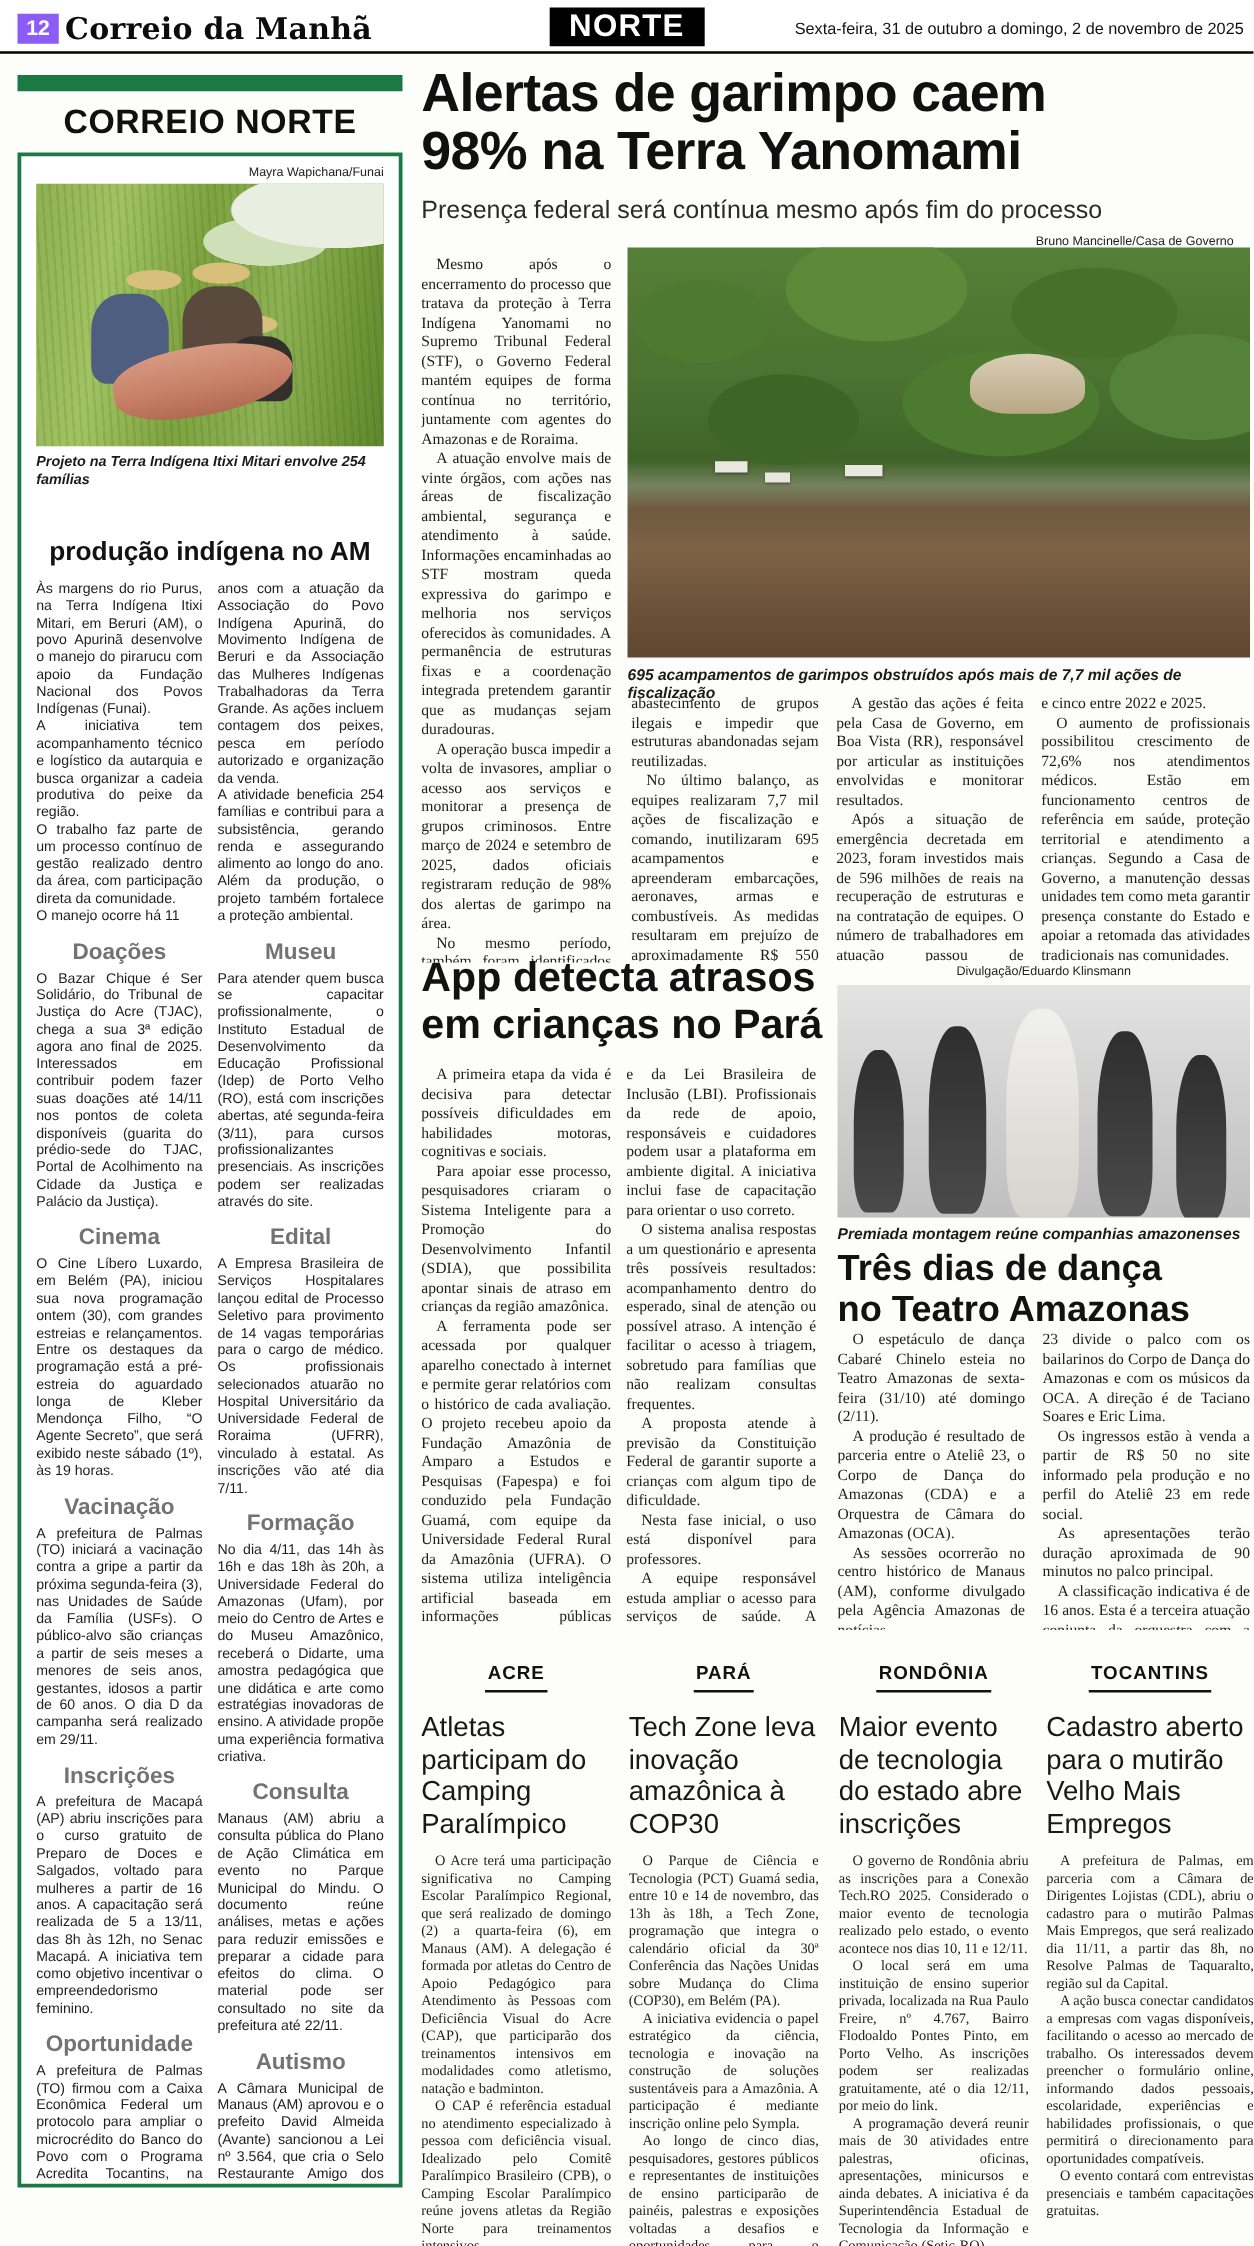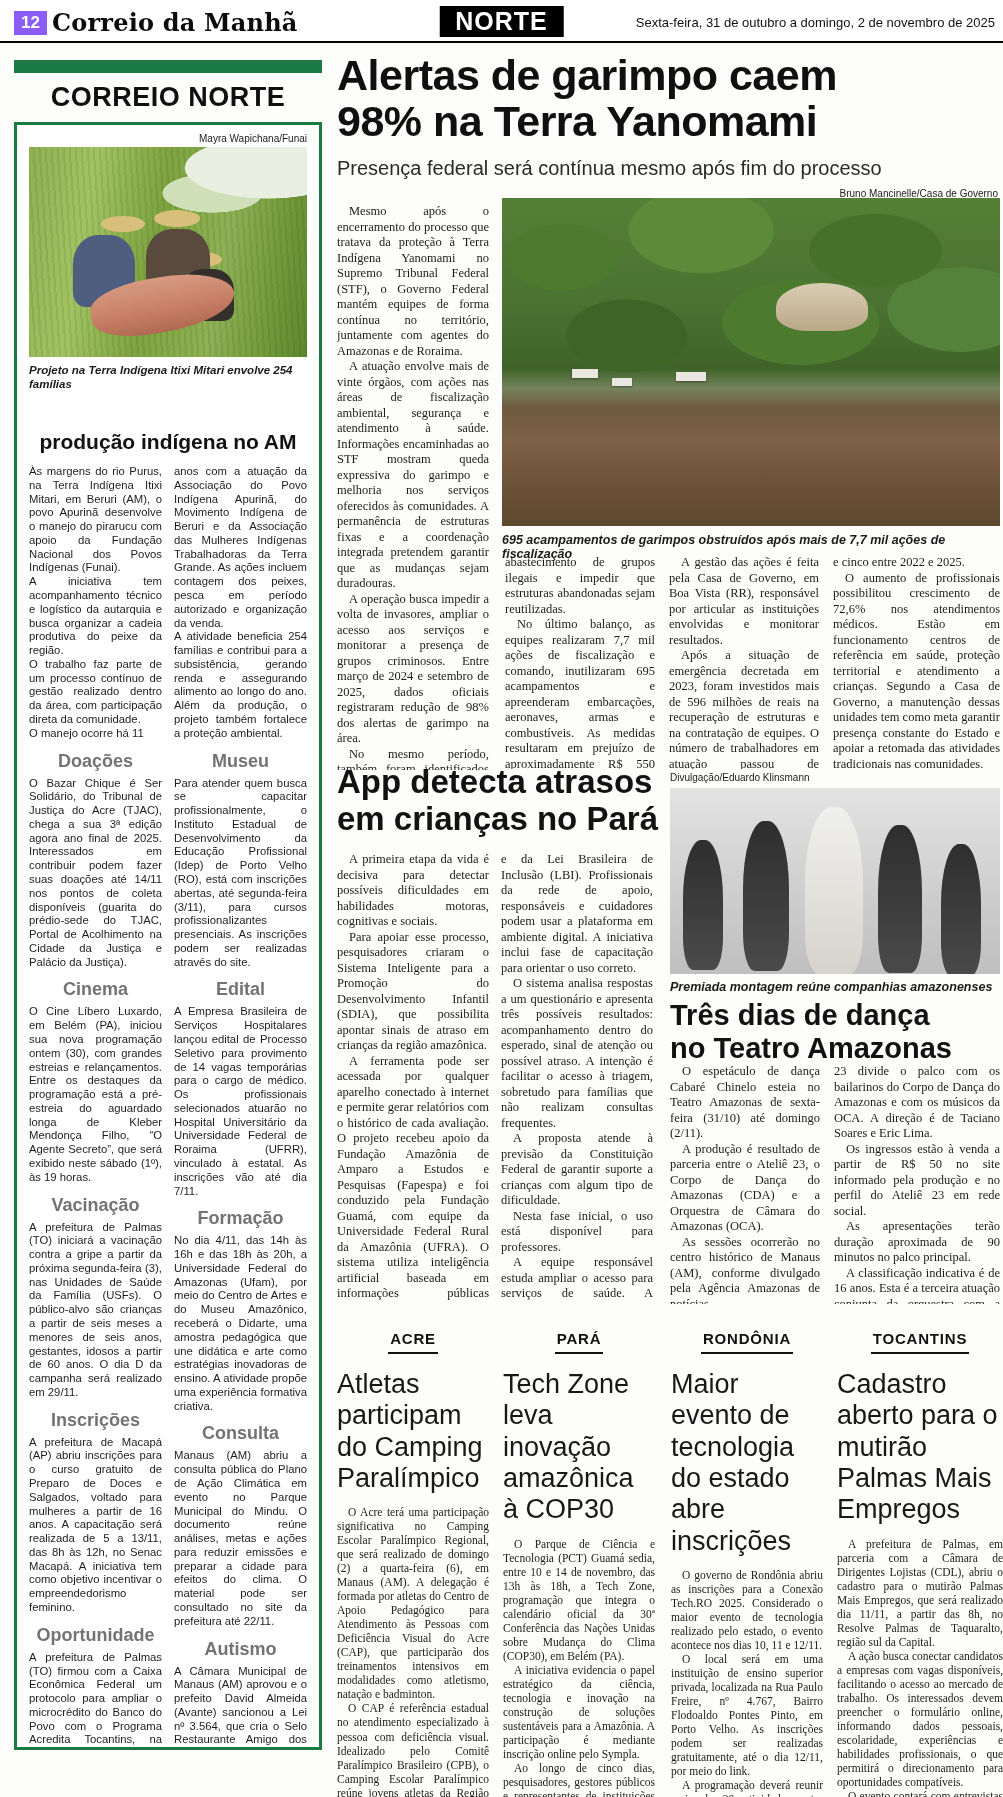--- a/index.html
+++ b/index.html
@@ -55,34 +55,34 @@
       radial-gradient(120px 70px at 92% 34%, #55823a 0 60%, rgba(0,0,0,0) 61%),
       radial-gradient(100px 60px at 25% 42%, #3f6526 0 60%, rgba(0,0,0,0) 61%),
       radial-gradient(130px 70px at 60% 38%, #4c7a2f 0 60%, rgba(0,0,0,0) 61%),
       linear-gradient(180deg,#567f37 0%,#4a7130 34%,#3f6329 52%,#76835f 58%,#6f5a3e 64%,#7d6246 74%,#6b5137 88%,#5f4830 100%);
   }
   .bldg { position:absolute; background:#e9e7e0; box-shadow:0 1px 2px rgba(0,0,0,.35); }
   .big-roof { position:absolute; left:55%; top:26%; width:92px; height:48px; background:linear-gradient(180deg,#d9cdb4,#b9a886); border-radius:50% 50% 35% 35%; }
   .lead-caption { position:absolute; left:165px; top:481px; width:498px; font-style:italic; font-weight:600; font-size:12.5px; color:#1b1b1b; }
 
   .app-headline { position:absolute; left:0; top:712px; width:335px; font-size:33px; font-weight:600; line-height:1.12; color:#121212; }
-  .dance-credit { left:333px; top:720px; width:330px; text-align:left; }
+  .dance-credit { left:333px; top:720px; width:330px; text-align:center; }
   .dance-photo { position:absolute; left:333px; top:736px; width:330px; height:186px; overflow:hidden;
     background:linear-gradient(180deg,#e3e3e3 0%,#d2d2d2 45%,#bfbfbf 100%); }
   .fig { position:absolute; border-radius:45% 45% 25% 25%; background:linear-gradient(180deg,#2e2e2e,#4a4a4a); }
   .fig.light { background:linear-gradient(180deg,#f0f0ee,#d6d3cc); }
   .dance-caption { position:absolute; left:333px; top:928px; width:330px; font-style:italic; font-weight:600; font-size:12.5px; color:#1b1b1b; }
   .dance-headline { position:absolute; left:333px; top:947px; width:330px; font-size:29px; font-weight:600; line-height:1.14; color:#121212; }
 
   
   .briefs { position:absolute; left:0; top:1278px; width:666px; height:467px; }
   .brief { position:absolute; top:0; height:467px; overflow:hidden; }
   .brief-region { text-align:center; }
   .brief-region span { display:inline-block; font-size:15px; font-weight:700; letter-spacing:.8px; border-bottom:2.5px solid #111; padding:0 2px 5px; color:#111;text-align:center; }
-  .brief-headline { margin:15px 0 11px; font-size:27px; font-weight:400; line-height:1.16; color:#181818; }
+  .brief-headline { margin:15px 0 11px; font-size:22px; font-weight:400; line-height:1.16; color:#181818; }
   .brief-body { font-family:"Liberation Serif","DejaVu Serif",serif; font-size:11.5px; line-height:1.22; text-align:justify; color:#1b1b1b; hyphens:auto; }
   .brief-body p { margin:0; text-indent:11px; }
 </style>
 </head>
 <body>
 
 <div id="page">
 
   <header class="masthead">
     <span class="pagenum">12</span>
@@ -153,21 +153,21 @@
     </div>
   </aside>
 
   <main class="main">
 
     <h1 class="lead-headline">
       <span>Alertas de garimpo caem</span><br>
       <span>98% na Terra Yanomami</span>
     </h1>
     <div class="lead-subtitle">Presença federal será contínua mesmo após fim do processo</div>
-    <div class="credit" style="right:5px;top:136px;">Bruno Mancinelle/Casa de Governo</div>
+    <div class="credit" style="right:16px;top:136px;">Bruno Mancinelle/Casa de Governo</div>
 
     <div class="serif-col" style="left:0;top:152px;width:152px;height:566px;">
         <p>Mesmo após o encerramento do processo que tratava da proteção à Terra Indígena Yanomami no Supremo Tribunal Federal (STF), o Governo Federal mantém equipes de forma contínua no território, juntamente com agentes do Amazonas e de Roraima.</p>
         <p>A atuação envolve mais de vinte órgãos, com ações nas áreas de fiscalização ambiental, segurança e atendimento à saúde. Informações encaminhadas ao STF mostram queda expressiva do garimpo e melhoria nos serviços oferecidos às comunidades. A permanência de estruturas fixas e a coordenação integrada pretendem garantir que as mudanças sejam duradouras.</p>
         <p>A operação busca impedir a volta de invasores, ampliar o acesso aos serviços e monitorar a presença de grupos criminosos. Entre março de 2024 e setembro de 2025, dados oficiais registraram redução de 98% dos alertas de garimpo na área.</p>
         <p>No mesmo período, também foram identificados 224 hectares de roças retomadas por moradores da terra indígena. As equipes realizam ações terrestres, aéreas e fluviais, com o objetivo de interromper o</p>
       </div>
 
     <div class="lead-photo">
       <div class="bldg" style="left:14%;top:52%;width:26px;height:9px;"></div>
@@ -254,21 +254,21 @@
         <div class="brief-region"><span>RONDÔNIA</span></div>
         <h3 class="brief-headline">Maior evento de tecnologia do estado abre inscrições</h3>
         <div class="brief-body">
             <p>O governo de Rondônia abriu as inscrições para a Conexão Tech.RO 2025. Considerado o maior evento de tecnologia realizado pelo estado, o evento acontece nos dias 10, 11 e 12/11.</p>
             <p>O local será em uma instituição de ensino superior privada, localizada na Rua Paulo Freire, nº 4.767, Bairro Flodoaldo Pontes Pinto, em Porto Velho. As inscrições podem ser realizadas gratuitamente, até o dia 12/11, por meio do link.</p>
             <p>A programação deverá reunir mais de 30 atividades entre palestras, oficinas, apresentações, minicursos e ainda debates. A iniciativa é da Superintendência Estadual de Tecnologia da Informação e Comunicação (Setic-RO).</p>
           </div>
       </article>
       <article class="brief" style="left:500px;width:166px;">
         <div class="brief-region"><span>TOCANTINS</span></div>
-        <h3 class="brief-headline">Cadastro aberto para o mutirão Palmas Mais Empregos</h3>
+        <h3 class="brief-headline">Cadastro aberto para o mutirão Velho Mais Empregos</h3>
         <div class="brief-body">
             <p>A prefeitura de Palmas, em parceria com a Câmara de Dirigentes Lojistas (CDL), abriu o cadastro para o mutirão Palmas Mais Empregos, que será realizado dia 11/11, a partir das 8h, no Resolve Palmas de Taquaralto, região sul da Capital.</p>
             <p>A ação busca conectar candidatos a empresas com vagas disponíveis, facilitando o acesso ao mercado de trabalho. Os interessados devem preencher o formulário online, informando dados pessoais, escolaridade, experiências e habilidades profissionais, o que permitirá o direcionamento para oportunidades compatíveis.</p>
             <p>O evento contará com entrevistas presenciais e também capacitações gratuitas.</p>
           </div>
       </article>
     </section>
 
   </main>
 </div>

